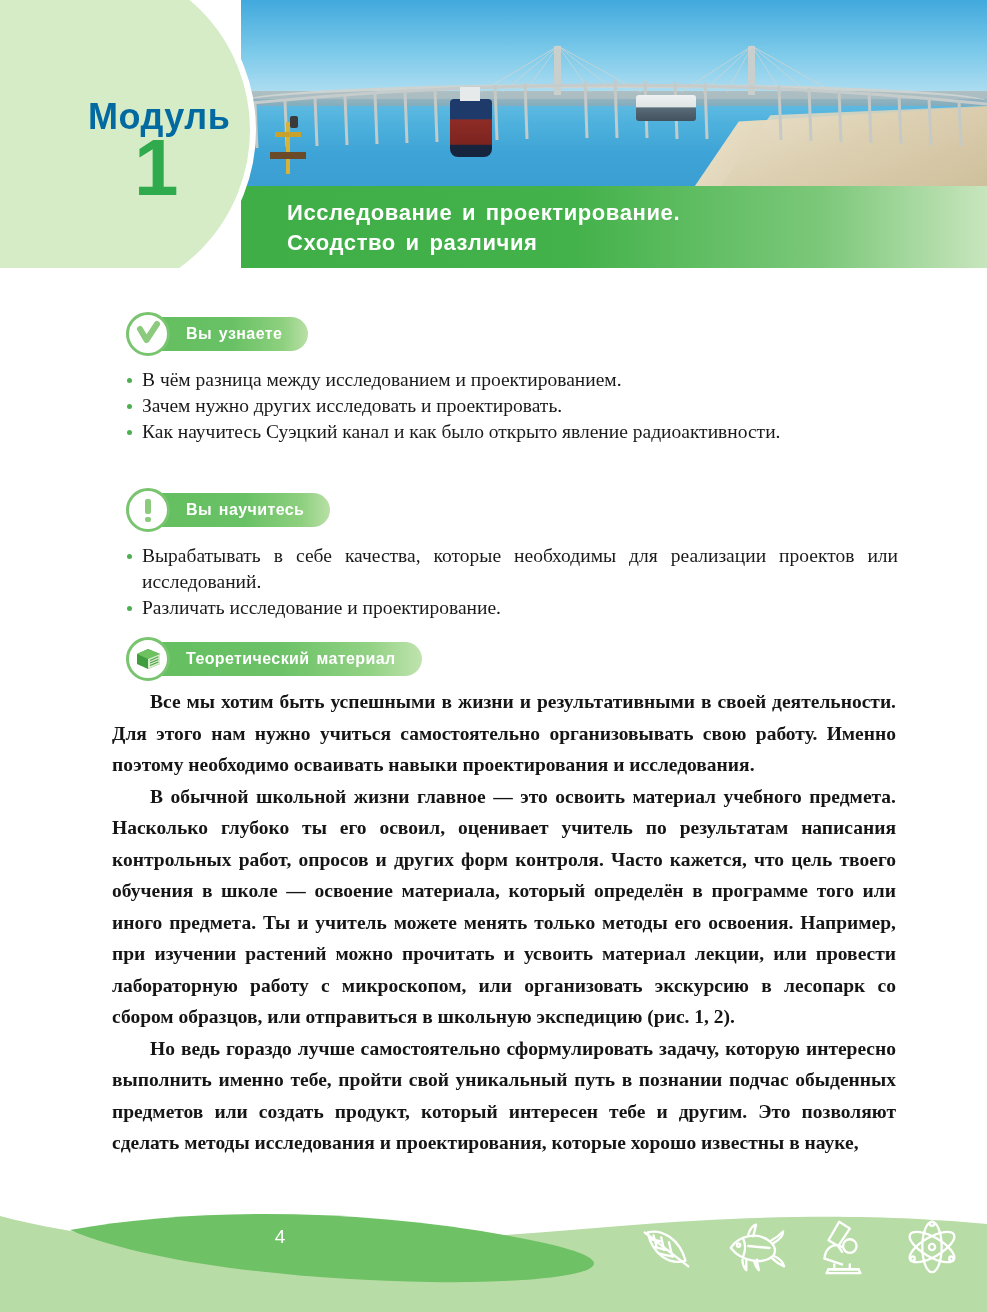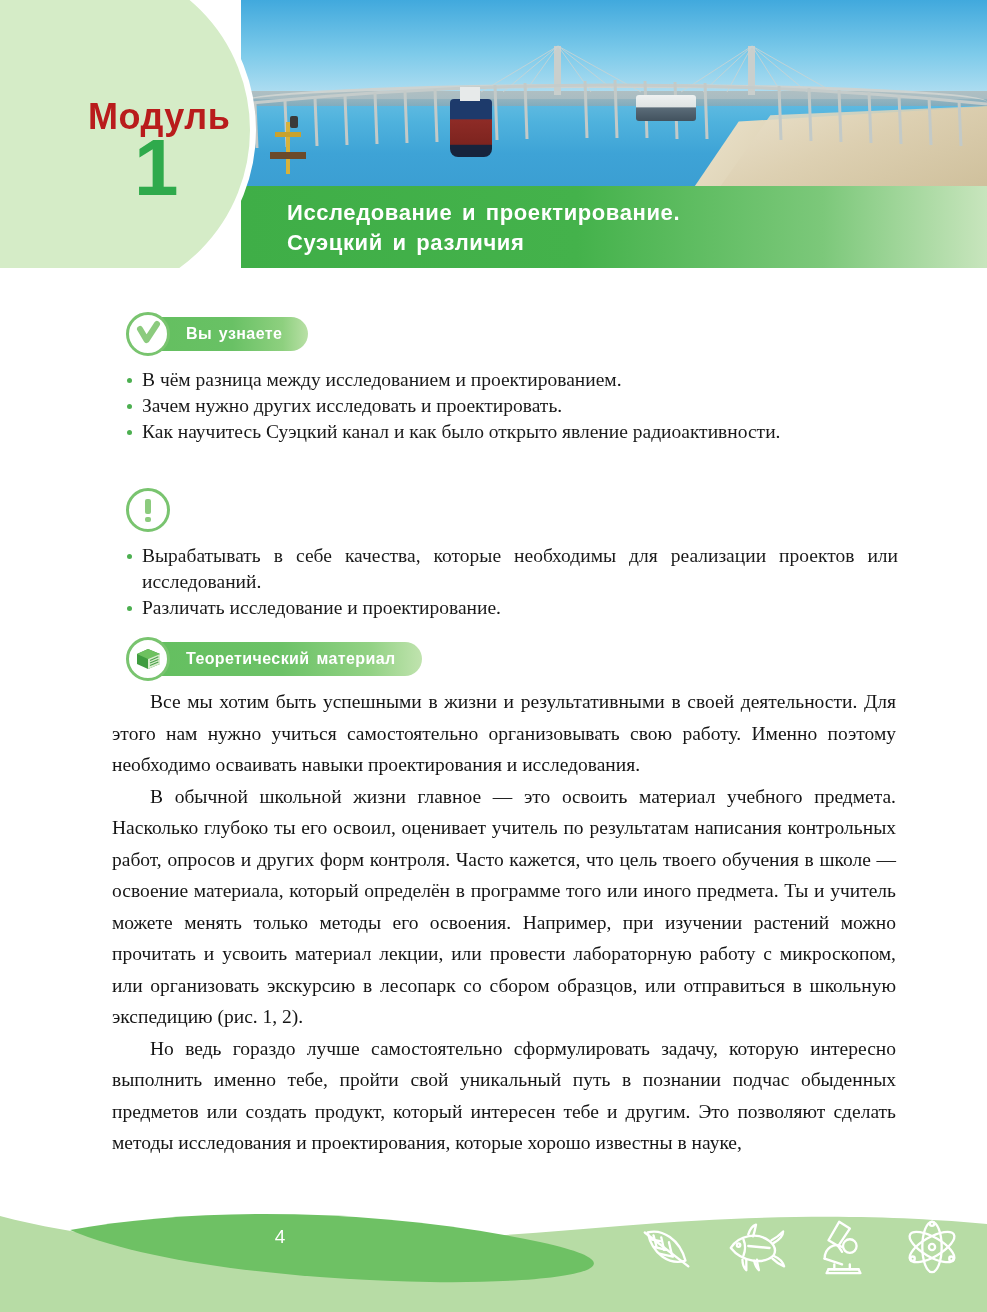--- a/index.html
+++ b/index.html
@@ -101,21 +101,21 @@
     width: 352px; height: 352px;
     border-radius: 50%;
     background: #d5ecc7;
     border: 6px solid #ffffff;
     z-index: 3;
   }
   .module-word {
     position:absolute;
     left: 88px; top: 96px;
     z-index: 4;
-    color: #b91c1c;
+    color: #0369a1;
     font-family: "Liberation Sans", sans-serif;
     font-weight: 700;
     font-size: 36px;
     letter-spacing: .5px;
   }
   .module-num {
     position:absolute;
     left: 134px; top: 128px;
     z-index: 4;
     color: #2faa4c;
@@ -148,22 +148,22 @@
   .badge {
     position: absolute;
     display: flex;
     align-items: center;
     z-index: 5;
   }
   .badge-pill {
     height: 34px;
     background: linear-gradient(to right,#63bf5f 0%, #69c165 55%, #8ed07f 85%, #b9e0a6 100%);
     border-radius: 17px;
-    display:flex; align-items:flex-start;
-    padding: 8px 26px 0 46px;
+    display:flex; align-items:center;
+    padding: 0 26px 0 46px;
     margin-left: -30px;
   }
   .badge-pill.wide {
     background: linear-gradient(to right,#63bf5f 0%, #6cc267 50%, #93d285 82%, #c0e3ae 100%);
   }
   .badge-pill span {
     color:#ffffff;
     font-family:"Liberation Sans", sans-serif;
     font-weight:700;
     font-size:16px;
@@ -314,21 +314,21 @@
       </svg>
 
       <div class="ship-a"></div>
       <div class="ship-b"></div>
       <div class="buoy"></div>
       <div class="buoy-top"></div>
     </div>
 
     <div class="title-bar">
       <div class="t-line">Исследование и проектирование.</div>
-      <div class="t-line">Суэцкий и различия</div>
+      <div class="t-line">Сходство и различия</div>
     </div>
 
     <div class="circle-big"></div>
     <div class="module-word">Модуль</div>
     <div class="module-num">1</div>
   </div>
 
   <div class="badge" style="left:126px; top:312px;">
     <div class="badge-icon">
       <svg width="30" height="30" viewBox="0 0 30 30">
@@ -345,20 +345,23 @@
     <li>Зачем нужно других исследовать и проектировать.</li>
     <li>Как научитесь Суэцкий канал и как было открыто явление радиоактивности.</li>
   </ul>
 
   <div class="badge" style="left:126px; top:488px;">
     <div class="badge-icon">
       <svg width="26" height="30" viewBox="0 0 26 30">
         <rect x="10" y="4" width="6" height="15" rx="2" fill="#8ccb7e"></rect>
         <rect x="10" y="22" width="6" height="5" rx="2" fill="#8ccb7e"></rect>
       </svg>
+    </div>
+    <div class="badge-pill">
+      <span>Вы научитесь</span>
     </div>
   </div>
 
   <ul class="bullets" style="top:543px;">
     <li>Вырабатывать в себе качества, которые необходимы для реализации проектов или исследований.</li>
     <li>Различать исследование и проектирование.</li>
   </ul>
 
   <div class="badge" style="left:126px; top:637px;">
     <div class="badge-icon">
@@ -367,21 +370,21 @@
         <path d="M4 8 L15 3 L27 8 L15 13 Z" fill="#6ec15f"></path>
         <path d="M15 13 L27 8 L27 18 L15 23 Z" fill="#d8eccc"></path>
         <path d="M17 14.4 L25.4 10.8 M17 17 L25.4 13.4 M17 19.6 L25.4 16" stroke="#4aa14a" stroke-width="1.1" fill="none"></path>
       </svg>
     </div>
     <div class="badge-pill wide">
       <span>Теоретический материал</span>
     </div>
   </div>
 
-  <div class="body-text" style="top:686px;">
+  <div class="body-text" style="top:686px;font-weight:bold;">
     <p>Все мы хотим быть успешными в жизни и результативными в своей деятельности. Для этого нам нужно учиться самостоятельно организовывать свою работу. Именно поэтому необходимо осваивать навыки проектирования и исследования.</p>
     <p>В обычной школьной жизни главное — это освоить материал учебного предмета. Насколько глубоко ты его освоил, оценивает учитель по результатам написания контрольных работ, опросов и других форм контроля. Часто кажется, что цель твоего обучения в школе — освоение материала, который определён в программе того или иного предмета. Ты и учитель можете менять только методы его освоения. Например, при изучении растений можно прочитать и усвоить материал лекции, или провести лабораторную работу с микроскопом, или организовать экскурсию в лесопарк со сбором образцов, или отправиться в школьную экспедицию (рис. 1, 2).</p>
     <p>Но ведь гораздо лучше самостоятельно сформулировать задачу, которую интересно выполнить именно тебе, пройти свой уникальный путь в познании подчас обыденных предметов или создать продукт, который интересен тебе и другим. Это позволяют сделать методы исследования и проектирования, которые хорошо известны в науке,</p>
   </div>
 
   <div class="footer">
     <svg width="987" height="122" viewBox="0 0 987 122">
       <path d="M0 26 C 180 74, 420 52, 620 36 C 790 22, 900 26, 987 34 L987 122 L0 122 Z" fill="#b7dca5"></path>
       <path d="M0 26 C 150 96, 340 104, 530 62 C 680 28, 820 14, 987 18 L987 122 L0 122 Z" fill="#b7dca5" opacity="0"></path>
       <path d="M70 40 C 200 16, 380 18, 540 52 C 660 78, 560 94, 430 92 C 300 90, 150 74, 70 40 Z" fill="#6ec164"></path>

